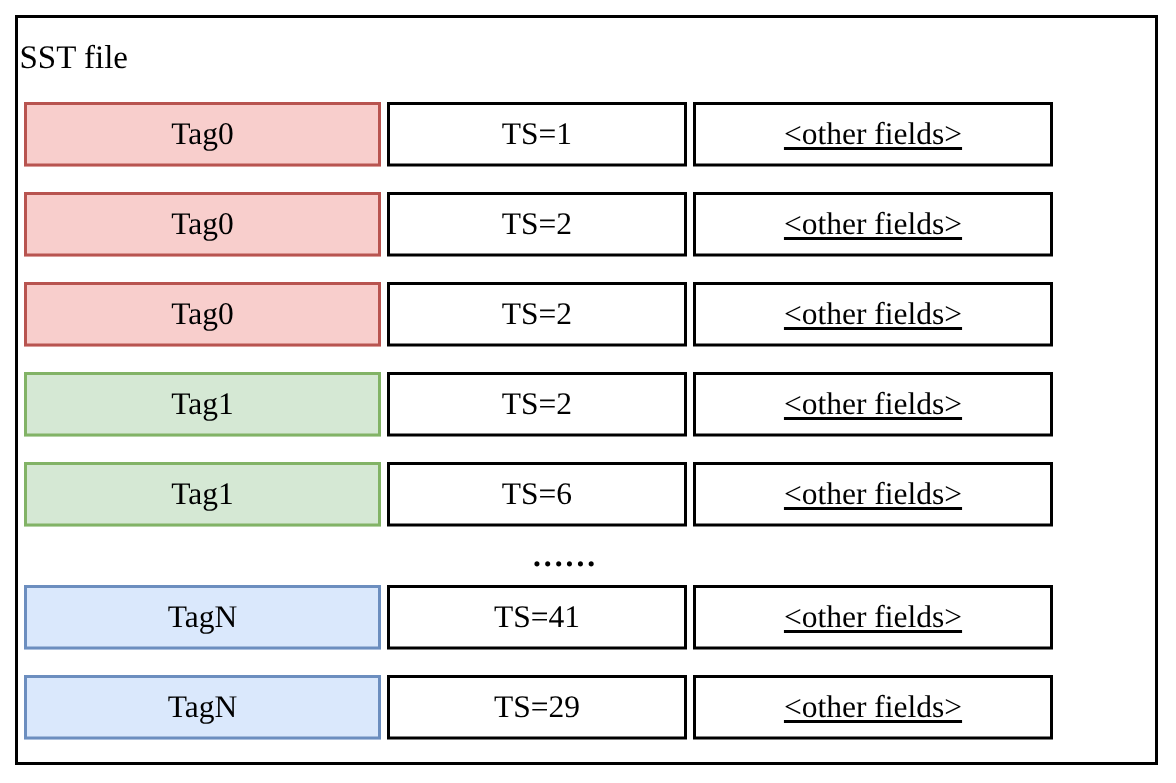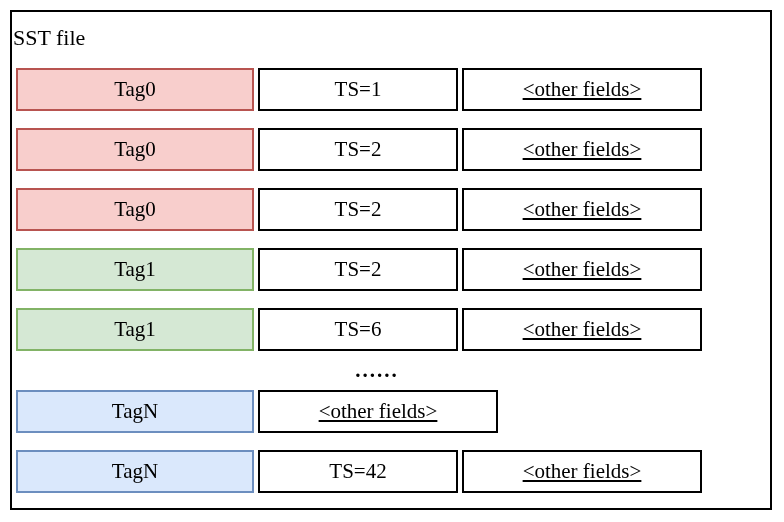--- a/index.html
+++ b/index.html
@@ -106,23 +106,24 @@
     <div class="row">
       <div class="cell tag" style="background-color: rgb(213, 232, 212); border-color: rgb(130, 179, 102);">Tag1</div>
       <div class="cell ts">TS=6</div>
       <div class="cell other">&lt;other fields&gt;</div>
     </div>
 
     <div class="dots-row">......</div>
 
     <div class="row">
       <div class="cell tag" style="background-color: rgb(218, 232, 252); border-color: rgb(108, 142, 191);">TagN</div>
+      <div class="cell ts">TS=41</div>
       <div class="cell other">&lt;other fields&gt;</div>
     </div>
 
     <div class="row">
       <div class="cell tag" style="background-color: rgb(218, 232, 252); border-color: rgb(108, 142, 191);">TagN</div>
-      <div class="cell ts">TS=42</div>
+      <div class="cell ts">TS=29</div>
       <div class="cell other">&lt;other fields&gt;</div>
     </div>
 
   </div>
 </div>
 
 </body></html>

